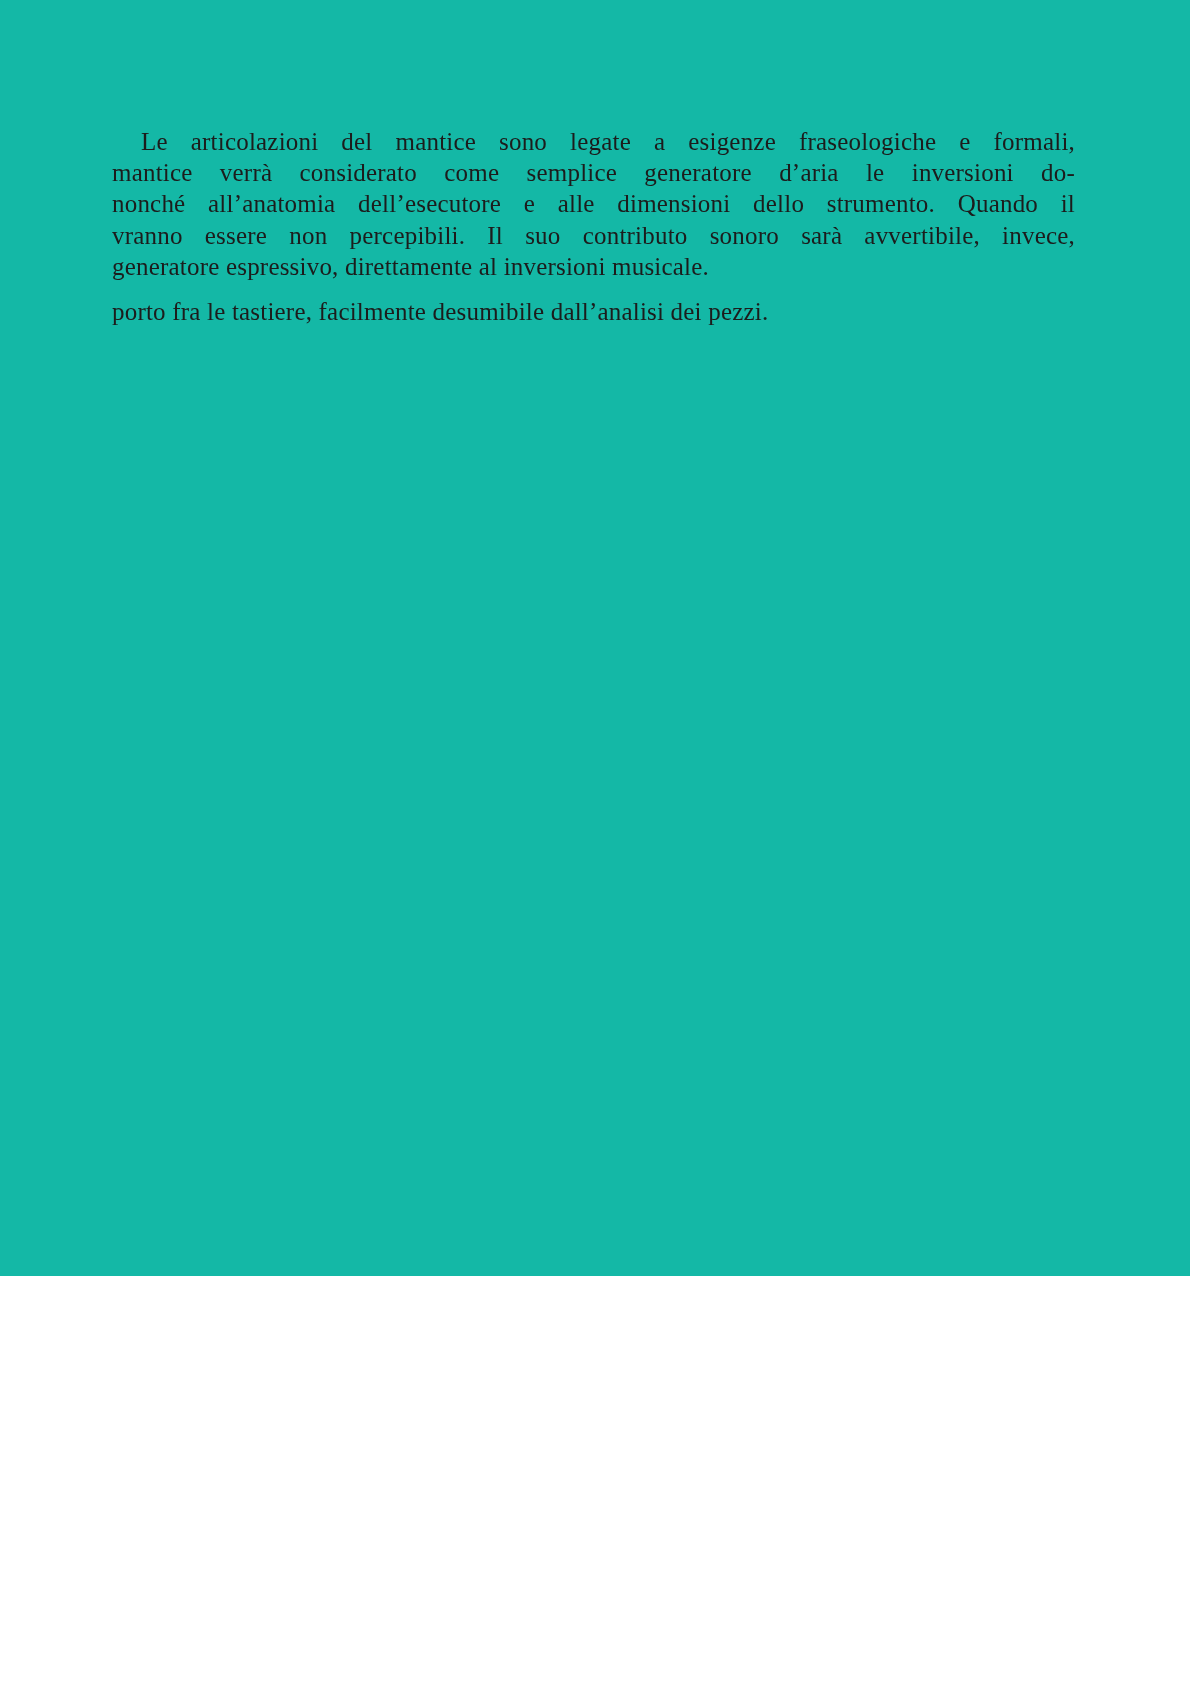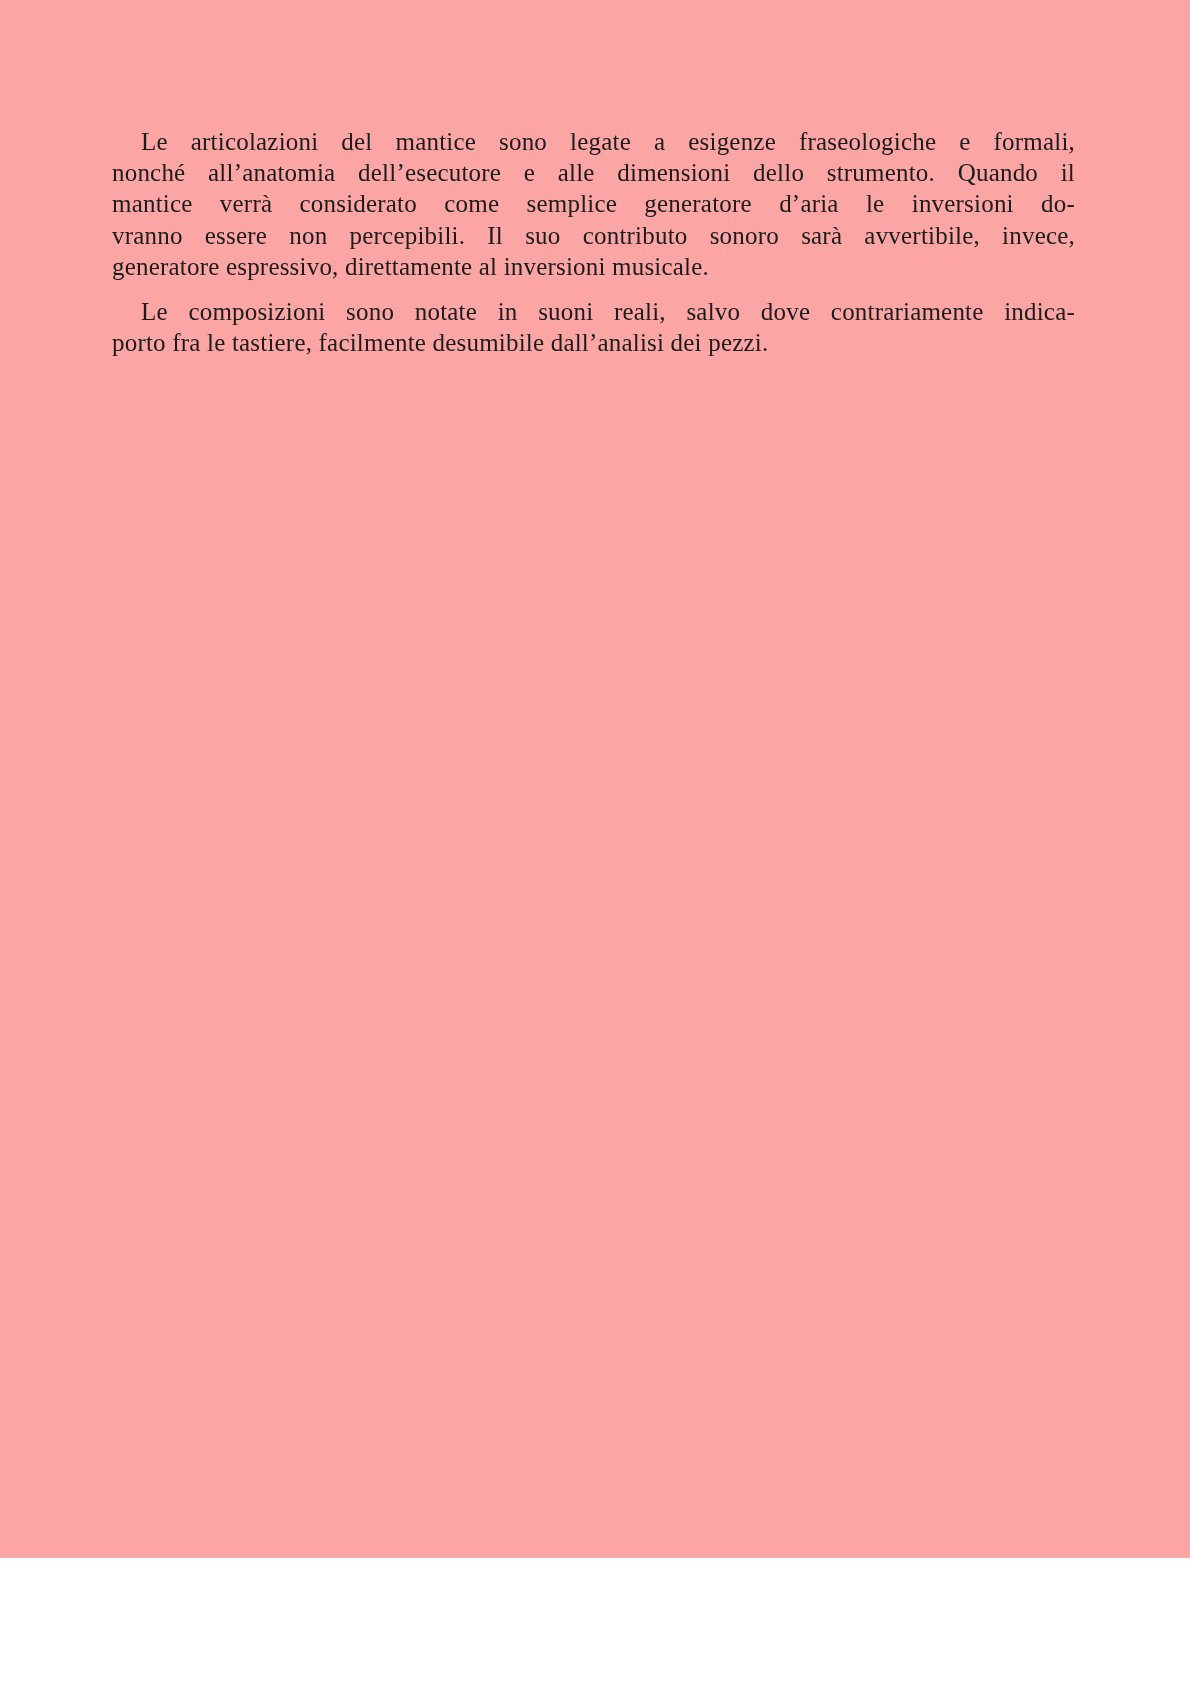--- a/index.html
+++ b/index.html
@@ -3,22 +3,22 @@
 <meta charset="utf-8">
 <style>
   html, body {
     margin: 0;
     padding: 0;
     background: #ffffff;
   }
   .page {
     position: relative;
     width: 1190px;
-    height: 1558px;
-    background: #fca5a5;
+    height: 1276px;
+    background: #14b8a6;
     font-family: "Liberation Serif", "DejaVu Serif", serif;
     color: #1c1c1c;
     overflow: hidden;
   }
   .body-text {
     position: absolute;
     left: 112px;
     top: 126px;
     width: 963px;
   }
@@ -57,25 +57,24 @@
   }
 </style>
 </head>
 <body>
 
 <div class="page">
 
   <div class="body-text">
       <div class="paragraph">
         <div class="text-line first-line">Le articolazioni del mantice sono legate a esigenze fraseologiche e formali,</div>
+        <div class="text-line">mantice verrà considerato come semplice generatore d’aria le inversioni do-</div>
         <div class="text-line">nonché all’anatomia dell’esecutore e alle dimensioni dello strumento. Quando il</div>
-        <div class="text-line">mantice verrà considerato come semplice generatore d’aria le inversioni do-</div>
         <div class="text-line">vranno essere non percepibili. Il suo contributo sonoro sarà avvertibile, invece,</div>
         <div class="text-line last-line">generatore espressivo, direttamente al inversioni musicale.</div>
       </div>
       <div class="paragraph">
-        <div class="text-line first-line">Le composizioni sono notate in suoni reali, salvo dove contrariamente indica-</div>
         <div class="text-line last-line">porto fra le tastiere, facilmente desumibile dall’analisi dei pezzi.</div>
       </div>
     </div>
 
 
 </div>
 
 </body></html>

